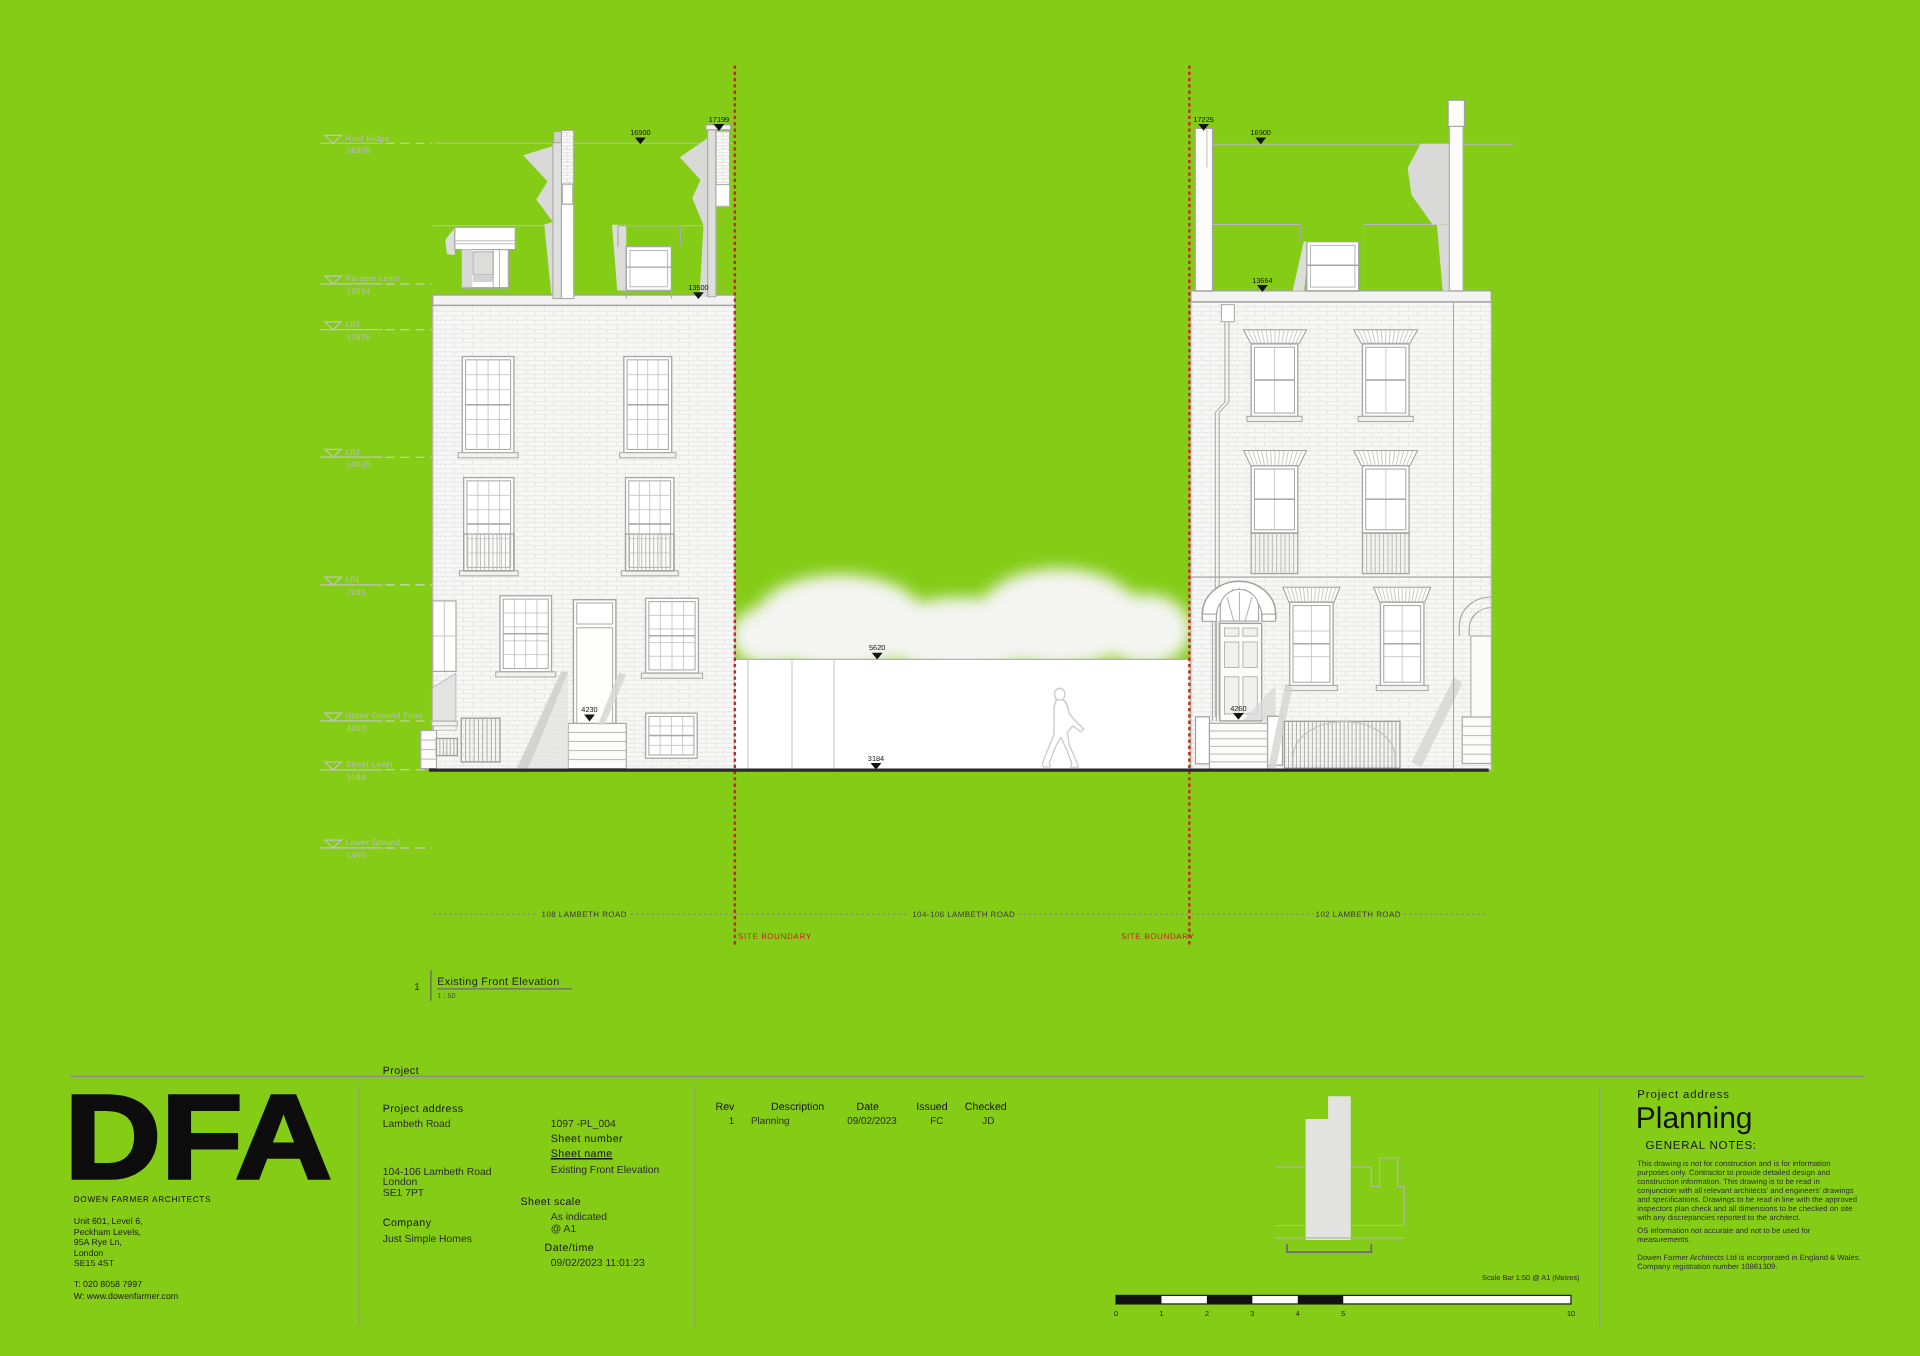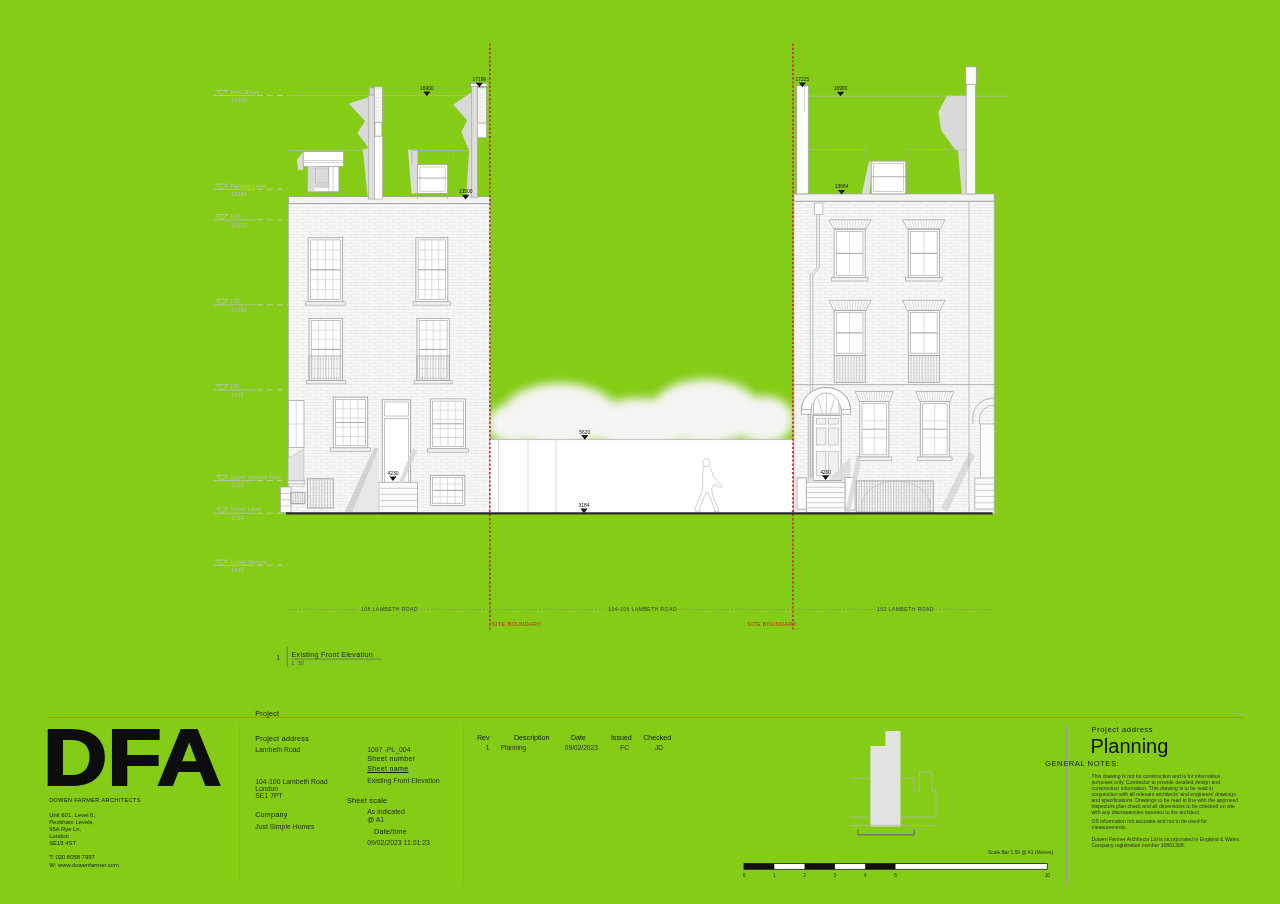--- a/index.html
+++ b/index.html
@@ -561,21 +561,21 @@
 
 <div class="t lbl" style="left:367.2px;top:765.4px;text-decoration:underline;">Sheet name</div>
 
 <div class="t val" style="left:367.2px;top:777.2px;">Existing Front Elevation</div>
 
 <div class="t lbl" style="left:347px;top:797.2px;">Sheet scale</div>
 
 <div class="t val" style="left:367.2px;top:808px;line-height:8.2px;white-space:pre;">As indicated
 @ A1</div>
 
-<div class="t lbl" style="left:374px;top:827.8px;">Date/time</div>
+<div class="t lbl" style="left:363px;top:827.8px;">Date/time</div>
 
 <div class="t val" style="left:367.2px;top:838.9px;">09/02/2023 11:01:23</div>
 
 <div class="t" style="left:471px;top:734.2px;font-size:7.1px;color:#161616;">
       <span style="position:absolute;left:6px;">Rev</span>
       <span style="position:absolute;left:43px;">Description</span>
       <span style="position:absolute;left:100px;text-align:right;">Date</span>
       <span style="position:absolute;left:139.9px;">Issued</span>
       <span style="position:absolute;left:172.2px;">Checked</span>
     </div>
@@ -611,21 +611,21 @@
         <text x="123.2" y="15.3">4</text>
         <text x="153.5" y="15.3">5</text>
 <text x="305.3" y="15.3">10</text>
 </g>
 </svg>
 
 <div class="t" style="left:1091.5px;top:725.2px;font-size:7.6px;letter-spacing:0.6px;color:#161616;">Project address</div>
 
 <div class="t" style="left:1090.5px;top:734.8px;font-size:20px;color:#111;">Planning</div>
 
-<div class="t" style="left:1045px;top:759.4px;font-size:7.7px;letter-spacing:0.5px;color:#161616;">GENERAL NOTES:</div>
+<div class="t" style="left:1097px;top:759.4px;font-size:7.7px;letter-spacing:0.5px;color:#161616;">GENERAL NOTES:</div>
 
 <div class="t" style="left:1091.5px;top:774.2px;font-size:5.15px;line-height:5.93px;color:#2e2e2e;white-space:pre;">This drawing is not for construction and is for information
 purposes only. Contractor to provide detailed design and
 construction information. This drawing is to be read in
 conjunction with all relevant architects' and engineers' drawings
 and specifications. Drawings to be read in line with the approved
 inspectors plan check and all dimensions to be checked on site
 with any discrepancies reported to the architect.</div>
 
 <div class="t" style="left:1091.5px;top:819.4px;font-size:5.15px;line-height:5.93px;color:#2e2e2e;white-space:pre;">OS information not accurate and not to be used for

